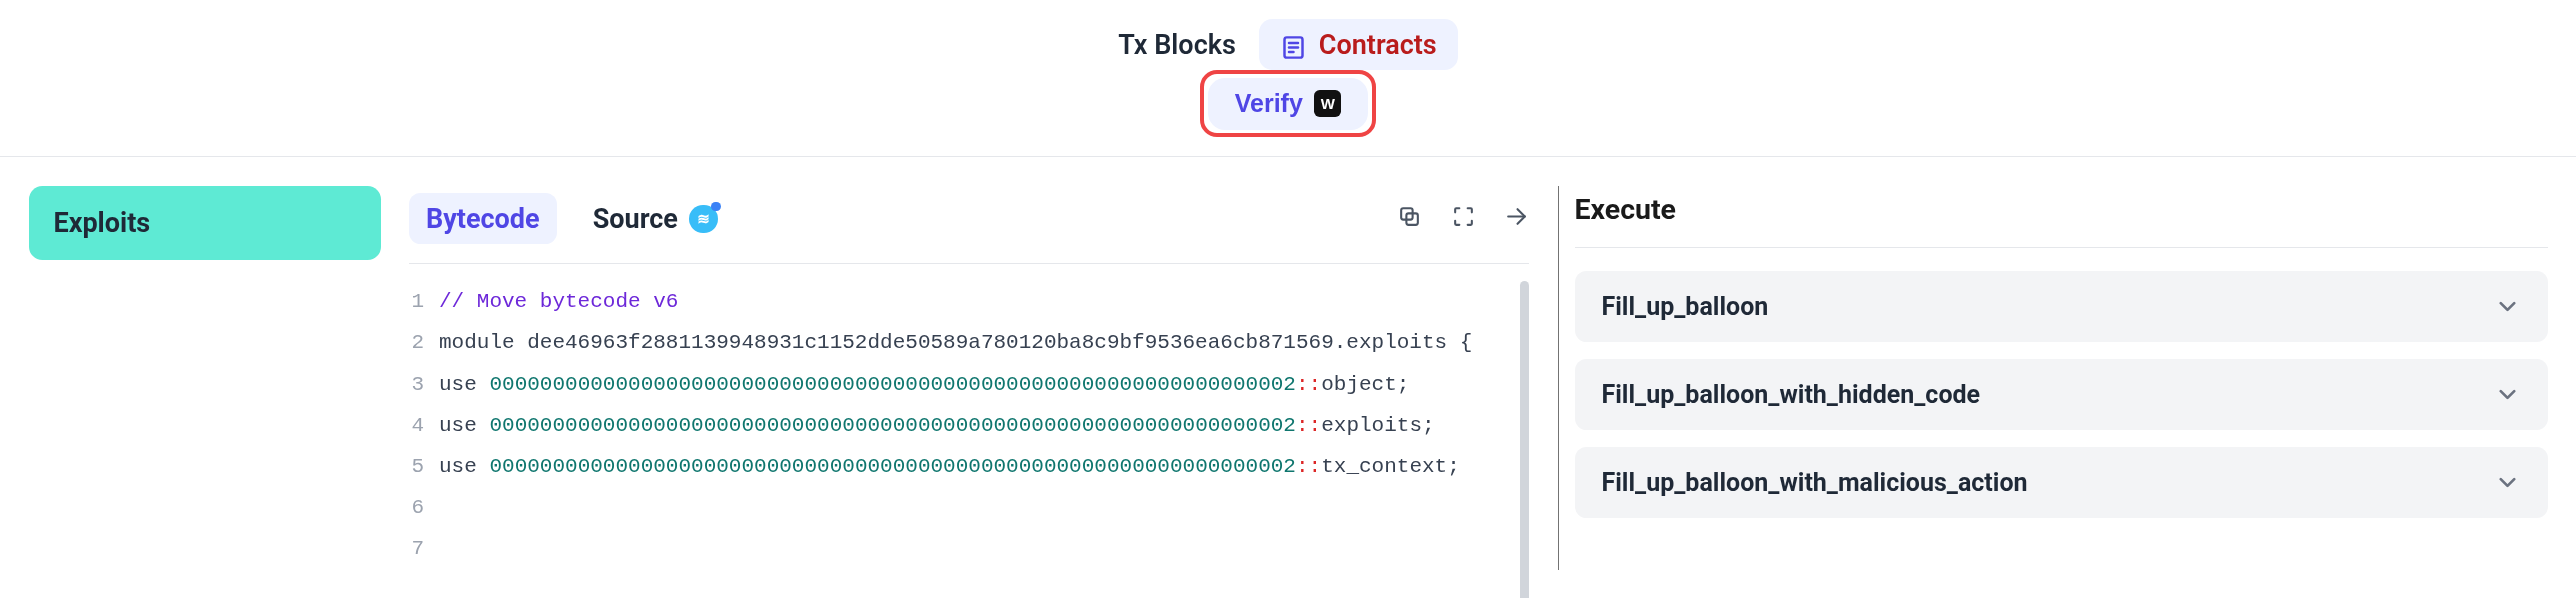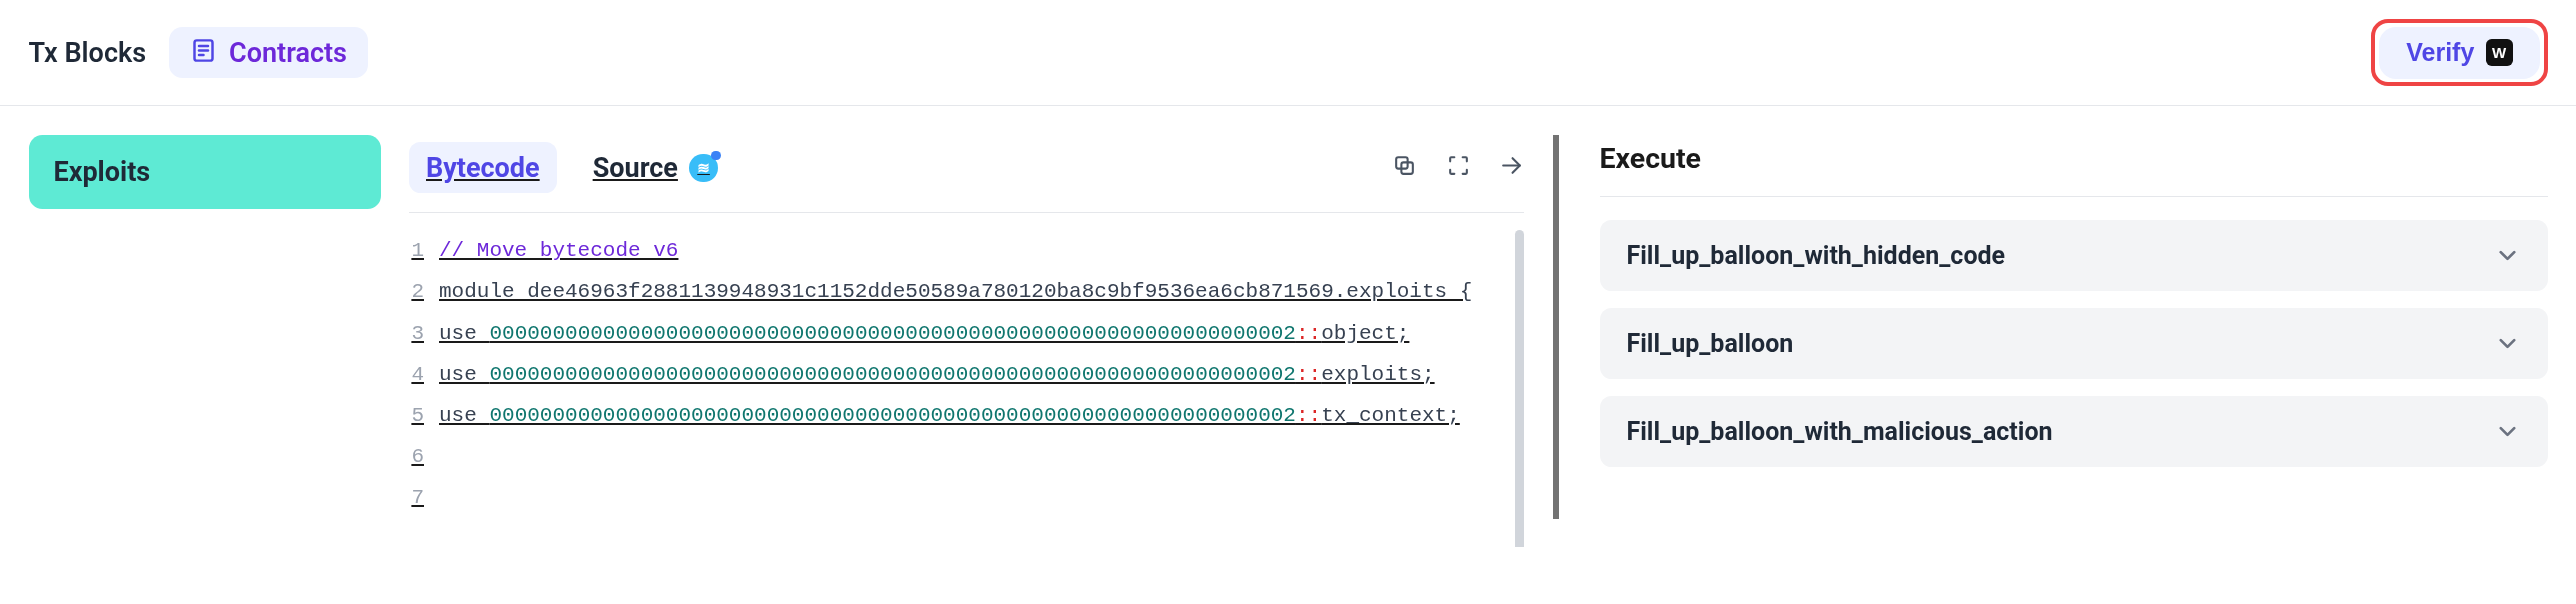--- a/index.html
+++ b/index.html
@@ -10,34 +10,35 @@
     font-size: 15px;
     width: 2576px;
   }
 
   .header {
     display: flex;
     align-items: center;
     justify-content: space-between;
     padding: 19px 28.5px 19px 28.5px;
     border-bottom: 1px solid #e5e7eb;
+    flex-direction: column;
   }
   .header-left { display: flex; align-items: center; gap: 23px; }
   .header-link {
     font-weight: 600;
     font-size: 27px;
     color: #1f2937;
     cursor: pointer;
   }
   .header-pill {
     display: inline-flex;
-    align-items: flex-start;
+    align-items: flex-end;
     gap: 12px;
     background: #eef2ff;
-    color: #6d28d9;
+    color: #b91c1c;
     font-weight: 600;
     font-size: 27px;
     padding: 9.5px 21px;
     border-radius: 13.3px;
     cursor: pointer;
   }
   .header-pill svg { width: 27px; height: 27px; }
 
   .verify-wrap {
     border: 4.8px solid #ef4444;
@@ -79,21 +80,21 @@
   .sidebar-item {
     background: #5eead4;
     border-radius: 13.3px;
     padding: 21px 25px;
     font-weight: 700;
     font-size: 27px;
     color: #1f2937;
     cursor: pointer;
   }
 
-  .center { flex: 1; padding: 0 28.5px; border-right: 6px solid #737373; text-decoration: underline; }
+  .center { flex: 1; padding: 0 28.5px; border-right: 1px solid #737373; }
   .center-head {
     display: flex;
     align-items: center;
     justify-content: space-between;
     padding: 7.6px 0 19px 0;
     border-bottom: 1px solid #e5e7eb;
   }
   .code-tabs { display: flex; align-items: center; gap: 19px; }
   .code-tab {
     font-weight: 700;
@@ -160,21 +161,21 @@
   .scroll-ind {
     position: absolute;
     right: 0;
     top: 17px;
     width: 9.5px;
     height: 333px;
     background: #d1d5db;
     border-radius: 4.8px;
   }
 
-  .right { width: 989px; flex: none; padding-left: 41px; }
+  .right { width: 989px; flex: none; padding-left: 16px; }
   .right-title {
     font-weight: 700;
     font-size: 28.5px;
     padding: 7.6px 0 21px 0;
     border-bottom: 1px solid #e5e7eb;
     margin-bottom: 23px;
   }
   .exec-item {
     display: flex;
     align-items: center;
@@ -289,27 +290,27 @@
             <span class="code-line"></span>
           </div>
         </div>
     </div>
   </div>
 
   <div class="right">
     <div class="right-title">Execute</div>
     <div id="exec-list">
         <div class="exec-item">
-          <span class="exec-label">Fill_up_balloon_with_hidden_code</span>
+          <span class="exec-label">Fill_up_balloon</span>
           <svg viewBox="0 0 24 24" fill="none" stroke="currentColor" stroke-width="2.4" stroke-linecap="round" stroke-linejoin="round">
             <polyline points="6 9 12 15 18 9"></polyline>
           </svg>
         </div>
         <div class="exec-item">
-          <span class="exec-label">Fill_up_balloon</span>
+          <span class="exec-label">Fill_up_balloon_with_hidden_code</span>
           <svg viewBox="0 0 24 24" fill="none" stroke="currentColor" stroke-width="2.4" stroke-linecap="round" stroke-linejoin="round">
             <polyline points="6 9 12 15 18 9"></polyline>
           </svg>
         </div>
         <div class="exec-item">
           <span class="exec-label">Fill_up_balloon_with_malicious_action</span>
           <svg viewBox="0 0 24 24" fill="none" stroke="currentColor" stroke-width="2.4" stroke-linecap="round" stroke-linejoin="round">
             <polyline points="6 9 12 15 18 9"></polyline>
           </svg>
         </div>

